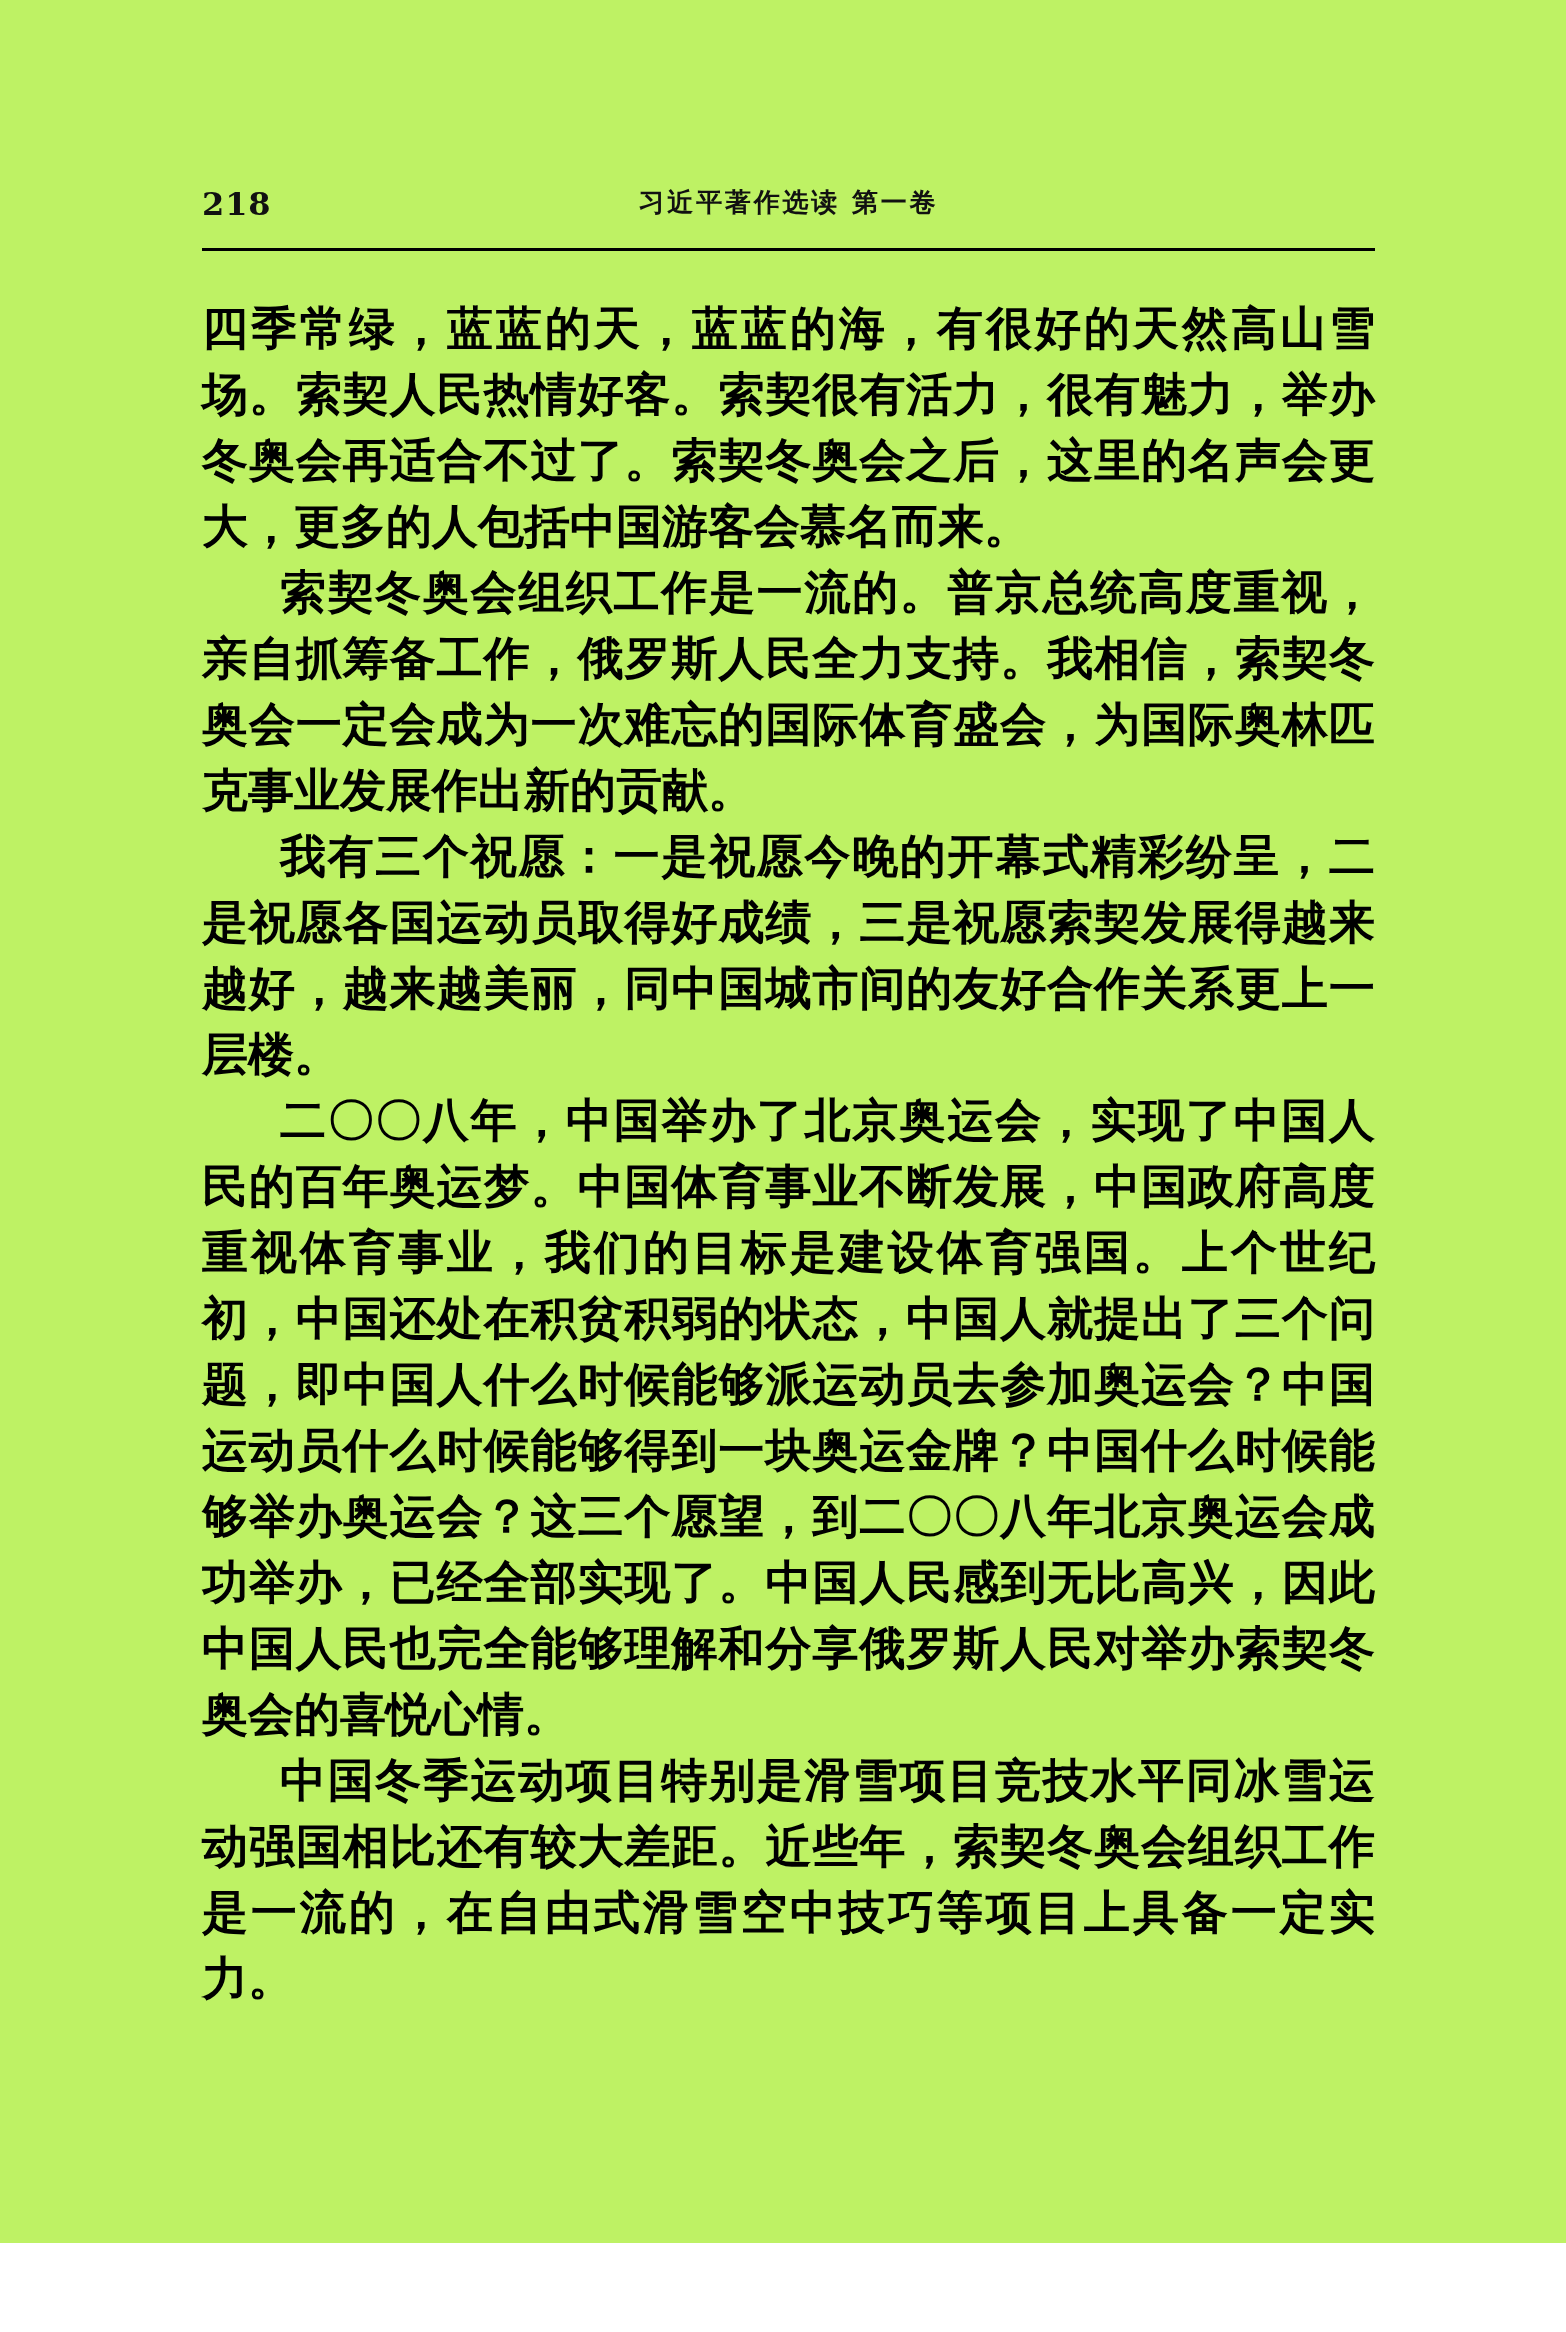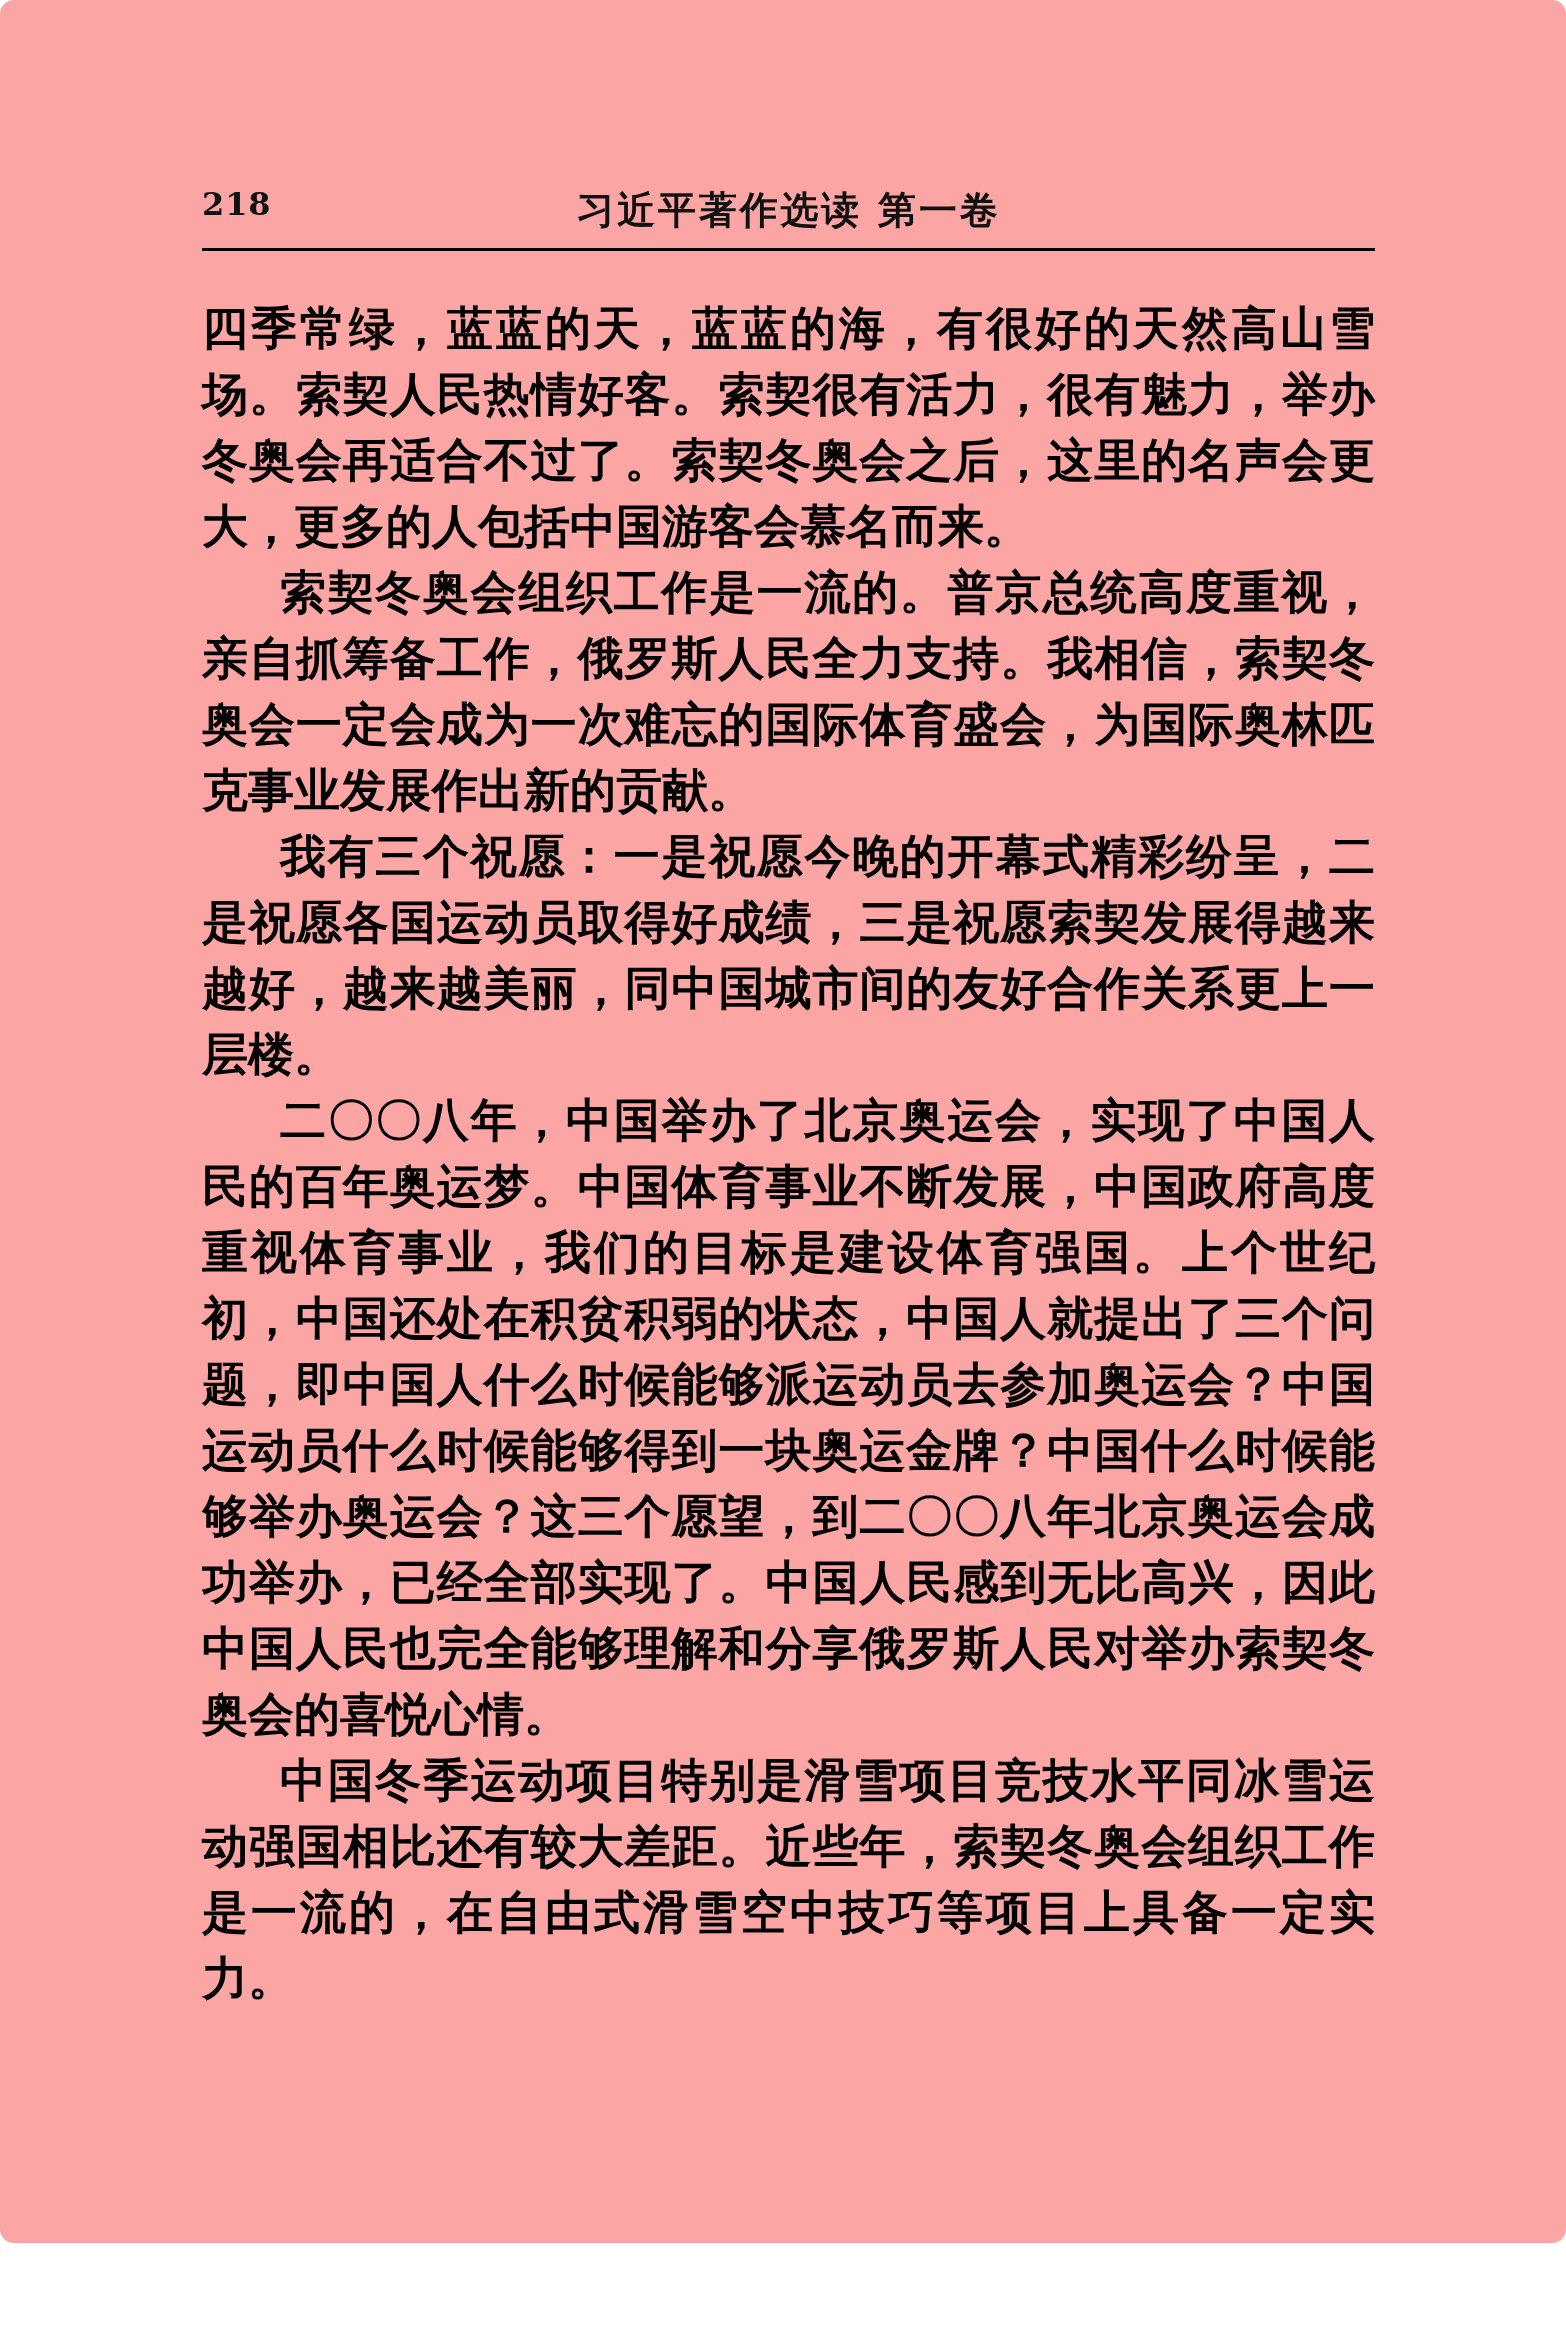--- a/index.html
+++ b/index.html
@@ -14,22 +14,21 @@
     color: #000000;
     position: relative;
     overflow: hidden;
   }
   .page {
     position: absolute;
     left: 0;
     top: 0;
     width: 1566px;
     height: 2243px;
-    background: #fca5a5;
-    border-radius: 14px;
+    background: #bef264;
   }
   .content {
     position: absolute;
     left: 202px;
     top: 185px;
     width: 1173px;
   }
   .header {
     display: flex;
     align-items: baseline;
@@ -42,21 +41,21 @@
     letter-spacing: 0.9px;
     font-family: "DejaVu Serif", "Liberation Serif", serif;
     font-weight: 700;
     color: #111;
   }
   .running-title {
     position: absolute;
     left: 0;
     right: 0;
     text-align: center;
-    font-size: 38px;
+    font-size: 26px;
     font-weight: 700;
     letter-spacing: 2.8px;
     color: #111;
     font-family: "DejaVu Sans", "Liberation Sans", sans-serif;
   }
   .rule {
     margin-top: 9.5px;
     border-top: 3.8px solid #000;
     width: 1173px;
   }

